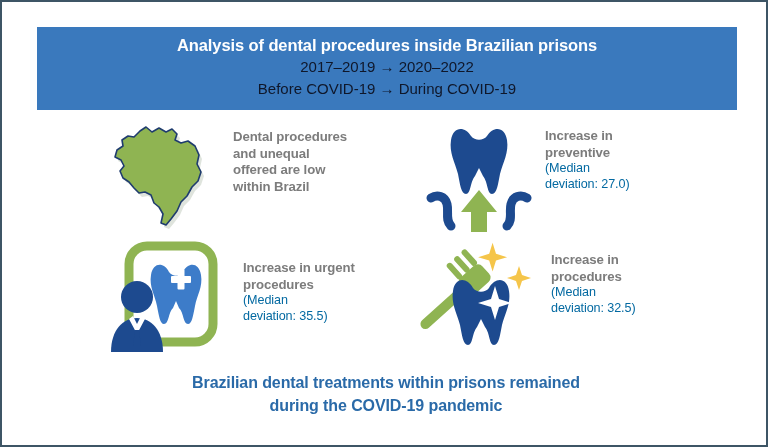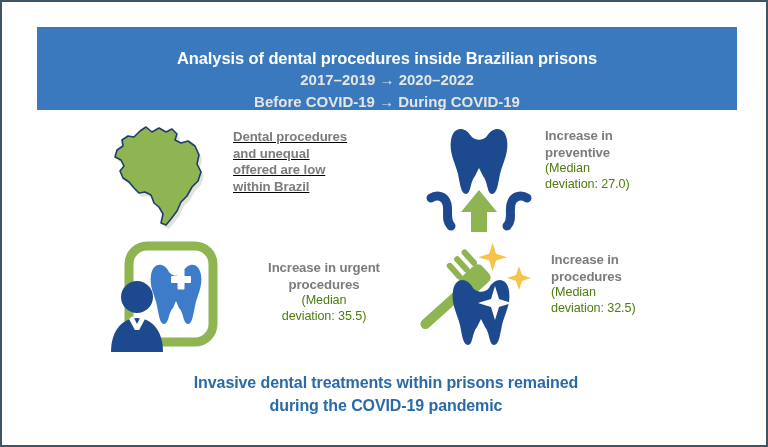--- a/index.html
+++ b/index.html
@@ -24,34 +24,34 @@
   .banner {
     position: absolute;
     left: 35px;
     top: 25px;
     width: 700px;
     height: 83px;
     background: #3a79bd;
     color: #ffffff;
     text-align: center;
     box-sizing: border-box;
-    padding-top: 20px;
+    padding-top: 7px;
   }
   .banner-title {
     font-size: 16.5px;
     font-weight: bold;
     letter-spacing: -0.1px;
     line-height: 1.35;
     color: #ffffff;
   }
   .banner-sub {
     font-size: 15px;
-    font-weight: bold;
+    font-weight: normal;
     line-height: 1.45;
-    color: #e5e5e5;
+    color: #0f172a;
   }
 
   
   .grid {
     position: absolute;
     left: 35px;
     top: 115px;
     width: 700px;
     height: 245px;
   }
@@ -76,21 +76,21 @@
   .lbl-main {
     font-size: 13.2px;
     font-weight: bold;
     color: #7c7c7c;
     line-height: 1.26;
     letter-spacing: -0.1px;
   }
   .lbl-sub {
     font-size: 12.6px;
     font-weight: normal;
-    color: #4d7c0f;
+    color: #0369a1;
     line-height: 1.26;
     letter-spacing: -0.1px;
   }
 
   
   .conclusion {
     position: absolute;
     left: 60px;
     top: 370px;
     width: 648px;
@@ -125,21 +125,21 @@
                      L90 31 L88 40 L92 48 L89 57 L83 63 L78 72 L72 78 L68 87 L62 95 L57 101
                      L52 99 L54 90 L50 83 L45 79 L42 71 L36 68 L30 69 L25 64 L20 58 L14 54
                      L11 47 L15 42 L12 36 L6 33 L8 26 L14 22 L13 16 L19 12 L25 13 Z" fill="#b9c4b4" opacity="0.45" transform="translate(3,4)"></path>
             <path d="M31 7 L37 3 L43 8 L50 4 L57 8 L63 5 L68 10 L66 16 L72 19 L79 17 L86 22
                      L90 31 L88 40 L92 48 L89 57 L83 63 L78 72 L72 78 L68 87 L62 95 L57 101
                      L52 99 L54 90 L50 83 L45 79 L42 71 L36 68 L30 69 L25 64 L20 58 L14 54
                      L11 47 L15 42 L12 36 L6 33 L8 26 L14 22 L13 16 L19 12 L25 13 Z" fill="#8fb452" stroke="#1f3c6e" stroke-width="1.6" stroke-linejoin="round"></path>
           </g>
         </svg>
       </div>
-      <div class="text-box" style="padding-left:18px;padding-top:9px;text-decoration:underline;">
+      <div class="text-box" style="padding-left:18px;padding-top:9px;">
         <div class="lbl-main">Dental procedures</div>
         <div class="lbl-main">and unequal</div>
         <div class="lbl-main">offered are low</div>
         <div class="lbl-main">within Brazil</div>
       </div>
     </div>
 
     <div class="cell cell-tr">
       <div class="icon-box" style="width:104px;height:112px;">
         <svg width="104" height="112" viewBox="0 0 104 112" aria-hidden="true">
@@ -179,21 +179,21 @@
             <rect x="66" y="34" width="20" height="7" rx="1"></rect>
             <rect x="72.5" y="27.5" width="7" height="20" rx="1"></rect>
           </g>
 
           <circle cx="32" cy="55" r="16" fill="#1d4a8f"></circle>
           <path d="M6 110 C6 88 18 76 32 76 C46 76 58 88 58 110 Z" fill="#1d4a8f"></path>
           <path d="M24 77 L32 92 L40 77 L36 74 L32 82 L28 74 Z" fill="#ffffff"></path>
           <path d="M30 88 L34 88 L36 104 L28 104 Z" fill="#1d4a8f"></path>
         </svg>
       </div>
-      <div class="text-box" style="padding-left:10px;padding-top:18px;text-align:center;">
+      <div class="text-box" style="padding-left:10px;padding-top:18px;">
         <div class="lbl-main">Increase in urgent</div>
         <div class="lbl-main">procedures</div>
         <div class="lbl-sub">(Median</div>
         <div class="lbl-sub">deviation: 35.5)</div>
       </div>
     </div>
 
     <div class="cell cell-br">
       <div class="icon-box" style="width:126px;height:112px;">
         <svg width="126" height="112" viewBox="0 0 126 112" aria-hidden="true">
@@ -223,17 +223,17 @@
         <div class="lbl-main">Increase in</div>
         <div class="lbl-main">procedures</div>
         <div class="lbl-sub">(Median</div>
         <div class="lbl-sub">deviation: 32.5)</div>
       </div>
     </div>
 
   </div>
 
   <div class="conclusion">
-    <div>Invasive dental treatments within prisons remained</div>
+    <div>Brazilian dental treatments within prisons remained</div>
     <div>during the COVID-19 pandemic</div>
   </div>
 
 </div>
 
 </body></html>

